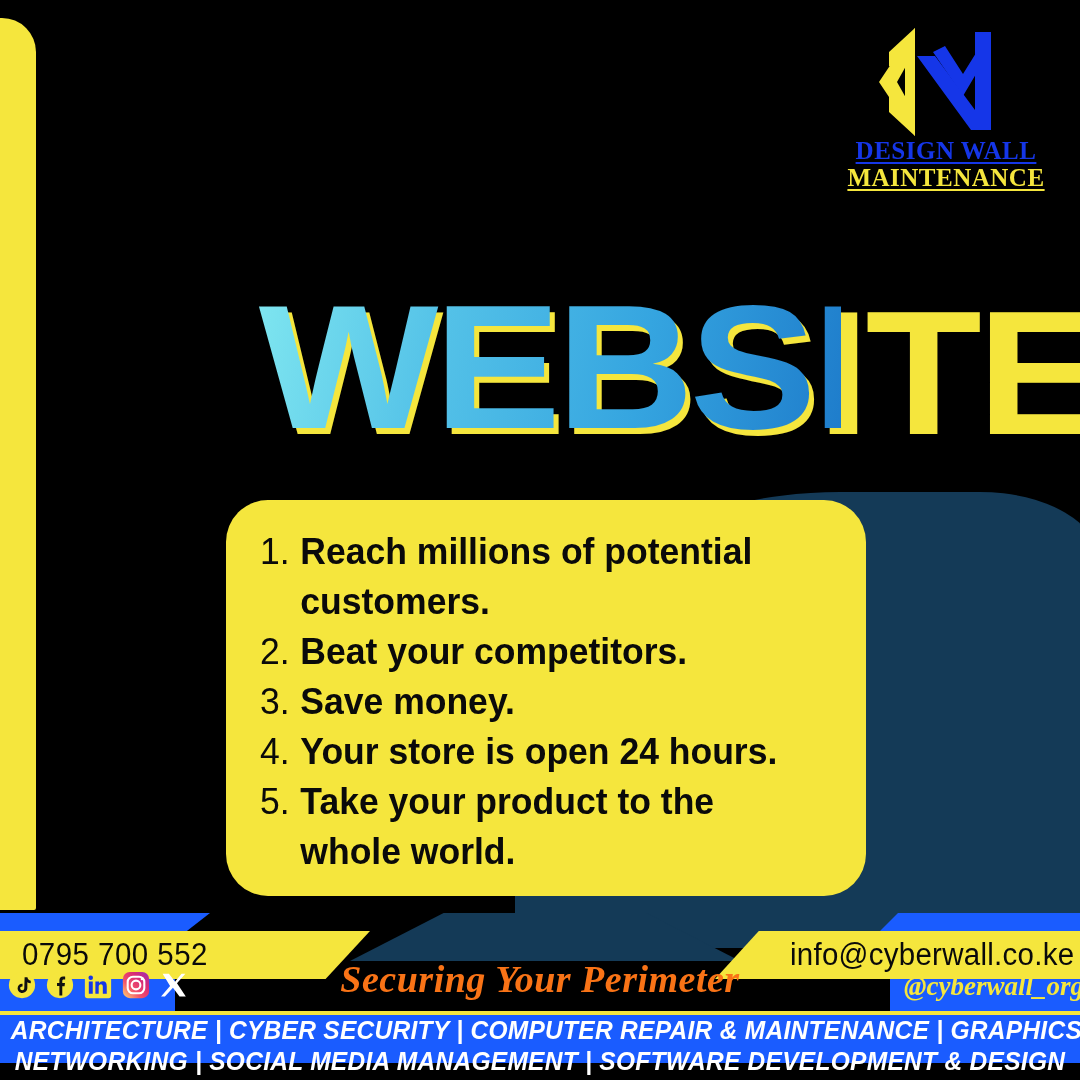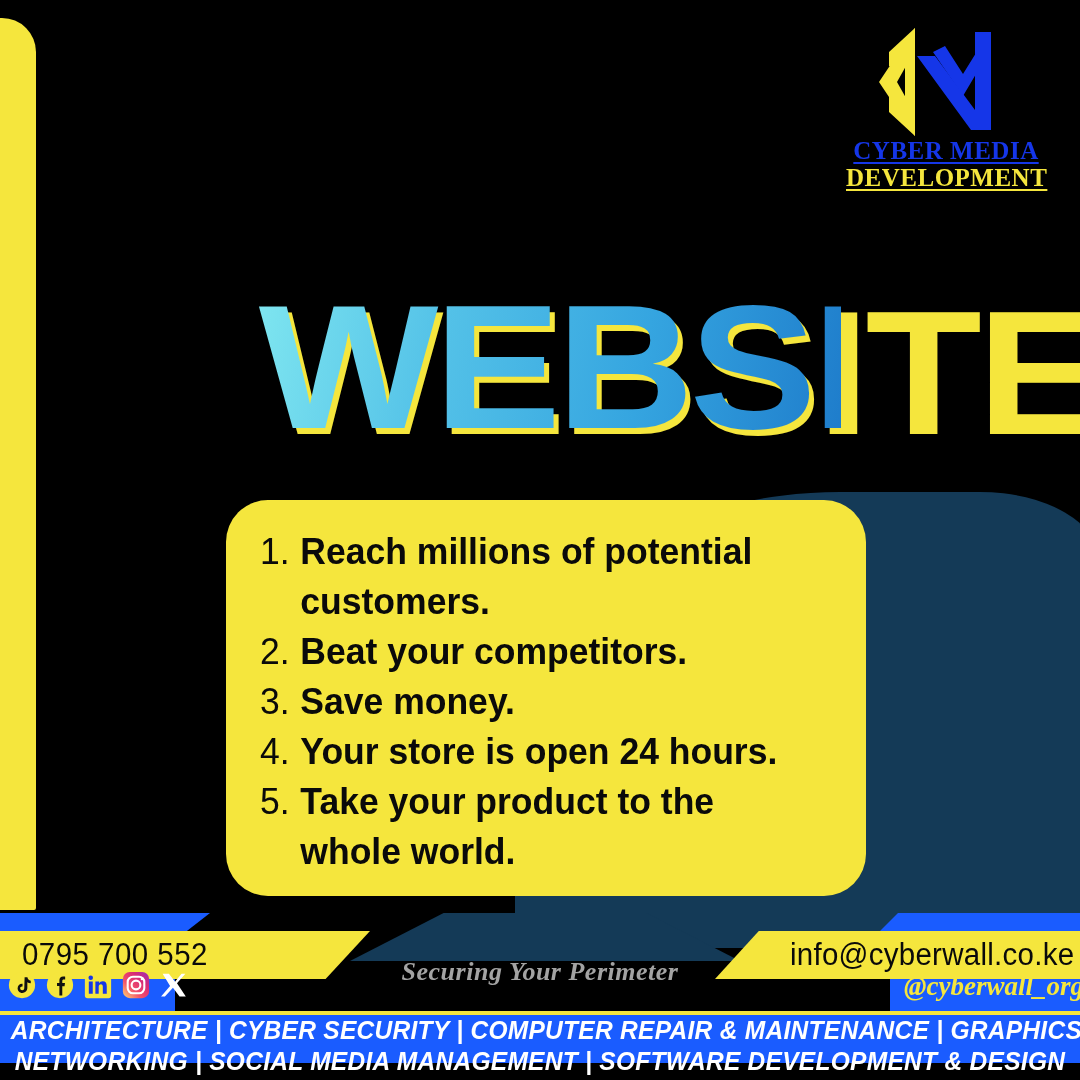--- a/index.html
+++ b/index.html
@@ -263,25 +263,25 @@
     letter-spacing: 0.3px;
     transform: scaleX(0.95);
     transform-origin: right center;
     white-space: nowrap;
   }
   .tagline {
     position: absolute;
     left: 0; top: 44px;
     width: 1080px;
     text-align: center;
-    color: #a3a3a3;
+    color: #f97316;
     font-family: "Liberation Serif", serif;
     font-style: italic;
     font-weight: bold;
-    font-size: 26px;
+    font-size: 38px;
     letter-spacing: 0.5px;
     white-space: nowrap;
   }
   .handle {
     position: absolute;
     right: -4px; top: 58px;
     color: #F5E63D;
     font-family: "Liberation Serif", serif;
     font-style: italic;
     font-weight: bold;
@@ -325,22 +325,22 @@
   <div class="navy-blob"></div>
   <div class="navy-blob-2"></div>
 
   <div class="logo-wrap">
     <svg class="logo-mark" viewBox="0 0 150 112">
       <path d="M44 2 L44 110 L18 86 L18 70 L34 70 L34 94 L34 16 L34 40 L18 40 L18 26 Z" fill="#F5E63D"></path>
       <path d="M44 2 L8 56 L44 110 L44 88 L26 56 L44 24 Z" fill="#F5E63D"></path>
       <path d="M62 26 L92 70 L118 26 L118 6 L92 48 L74 20 Z" fill="#1536E8"></path>
       <path d="M46 30 L100 104 L120 104 L120 6 L104 6 L104 84 L64 30 Z" fill="#1536E8"></path>
     </svg>
-    <div class="logo-line1">CYBER MEDIA</div>
-    <div class="logo-line2">DEVELOPMENT</div>
+    <div class="logo-line1">DESIGN WALL</div>
+    <div class="logo-line2">MAINTENANCE</div>
   </div>
 
 
   <div class="bigword-wrap">
     <div class="bigword-shadow">WEBSITE</div>
     <div class="bigword">WEBSITE</div>
   </div>
 
   <div class="card">
     <ol>

